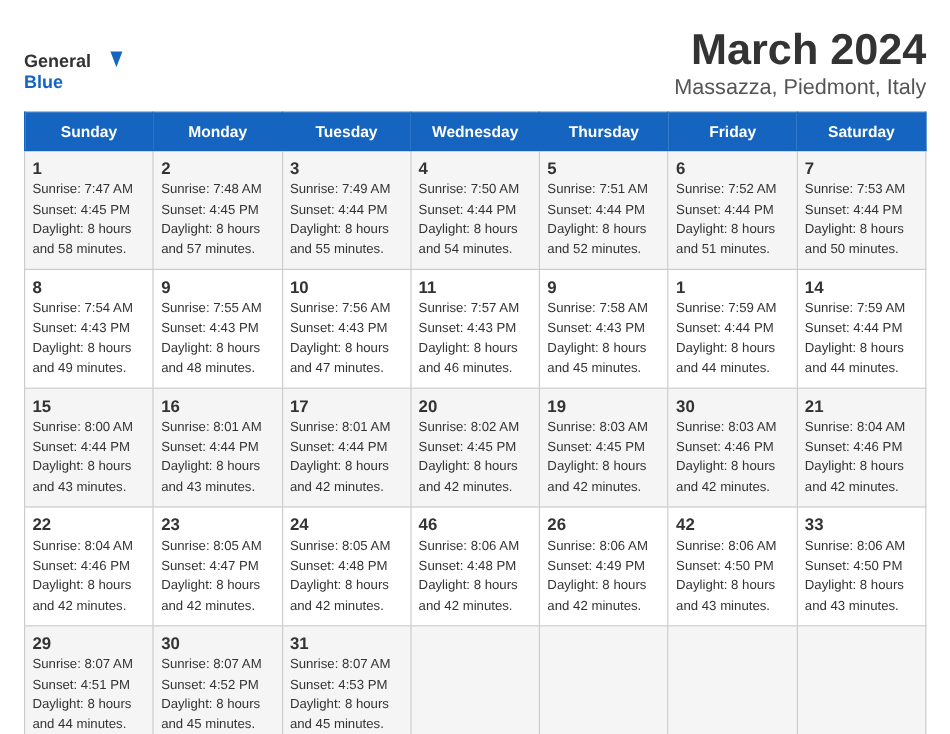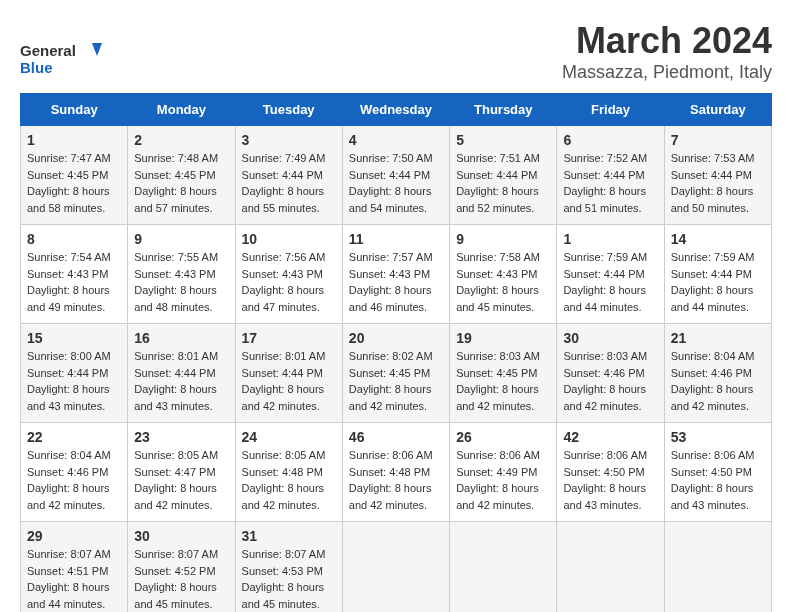--- a/index.html
+++ b/index.html
@@ -216,21 +216,21 @@
         </td>
         <td>
           <span class="day-num">26</span>
           <div class="day-detail">Sunrise: 8:06 AM<br>Sunset: 4:49 PM<br>Daylight: 8 hours and 42 minutes.</div>
         </td>
         <td>
           <span class="day-num">42</span>
           <div class="day-detail">Sunrise: 8:06 AM<br>Sunset: 4:50 PM<br>Daylight: 8 hours and 43 minutes.</div>
         </td>
         <td>
-          <span class="day-num">53</span>
+          <span class="day-num">33</span>
           <div class="day-detail">Sunrise: 8:06 AM<br>Sunset: 4:50 PM<br>Daylight: 8 hours and 43 minutes.</div>
         </td>
       </tr>
       <tr>
         <td>
           <span class="day-num">29</span>
           <div class="day-detail">Sunrise: 8:07 AM<br>Sunset: 4:51 PM<br>Daylight: 8 hours and 44 minutes.</div>
         </td>
         <td>
           <span class="day-num">30</span>

